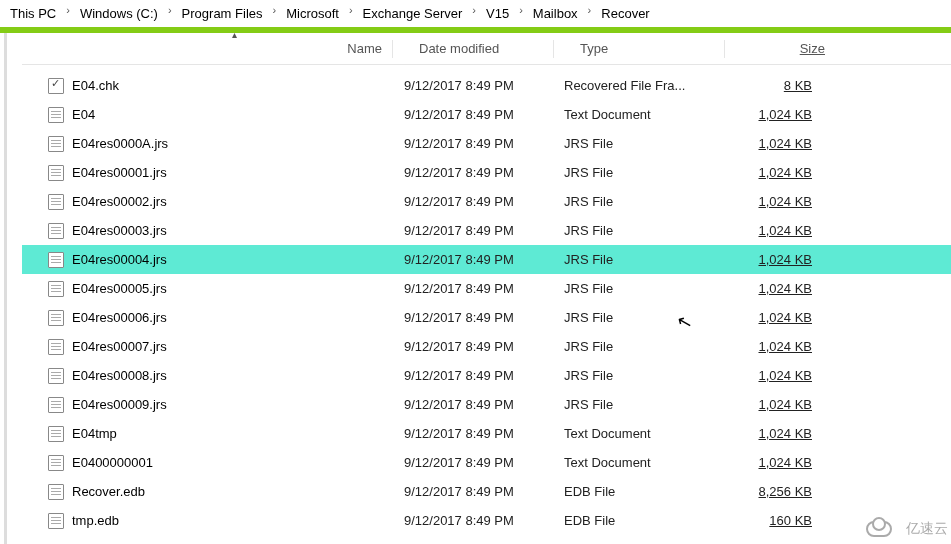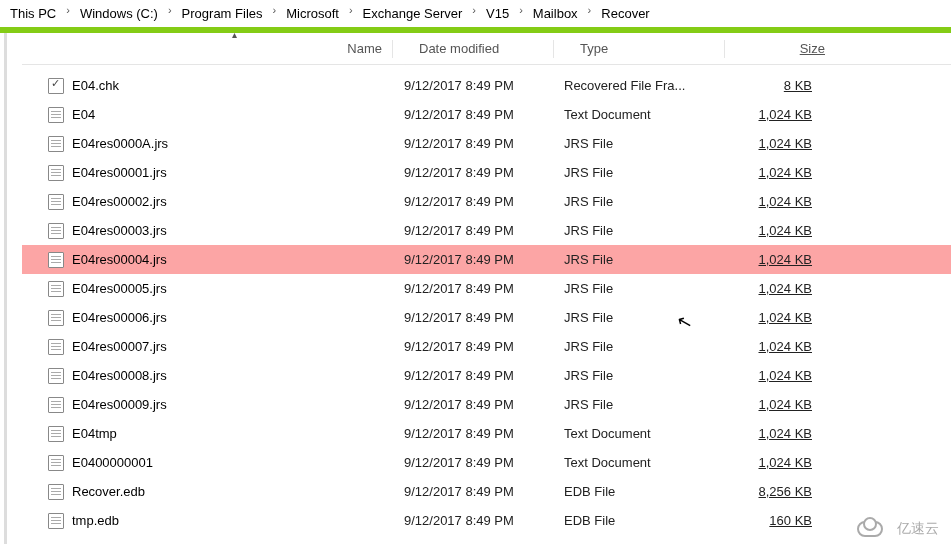--- a/index.html
+++ b/index.html
@@ -60,21 +60,21 @@
     .col-date { width: 160px; padding-left: 12px; }
     .col-type { width: 170px; padding-left: 12px; }
     .col-size { width: 110px; text-align: right; padding-right: 20px; padding-left: 0; text-decoration: underline; }
     .file-list { padding-top: 6px; }
     .file-row {
       display: flex;
       align-items: center;
       height: 29px;
       font-size: 13px;
     }
-    .file-row.selected { background: #fca5a5; }
+    .file-row.selected { background: #5eead4; }
     .file-row .cell { overflow: hidden; white-space: nowrap; text-overflow: ellipsis; }
     .cell-name { width: 370px; display: flex; align-items: flex-start; padding-left: 26px; }
     .cell-date { width: 160px; padding-left: 12px; color: #222; }
     .cell-type { width: 170px; padding-left: 12px; color: #222; }
     .cell-size { width: 110px; text-align: right; padding-right: 20px; color: #222; text-decoration: underline; }
     .file-icon {
       width: 16px; height: 16px;
       margin-right: 8px;
       flex-shrink: 0;
       display: inline-flex;
@@ -112,21 +112,21 @@
       position: absolute;
       left: 655px;
       top: 278px;
       font-size: 18px;
       color: #000;
       pointer-events: none;
       transform: rotate(-15deg);
     }
     .watermark {
       position: absolute;
-      right: 12px;
+      right: 3px;
       bottom: 6px;
       font-size: 14px;
       color: #aaa;
       display: flex;
       align-items: center;
       gap: 14px;
     }
     .watermark .cloud {
       width: 26px; height: 16px;
       border: 2px solid #aaa;

